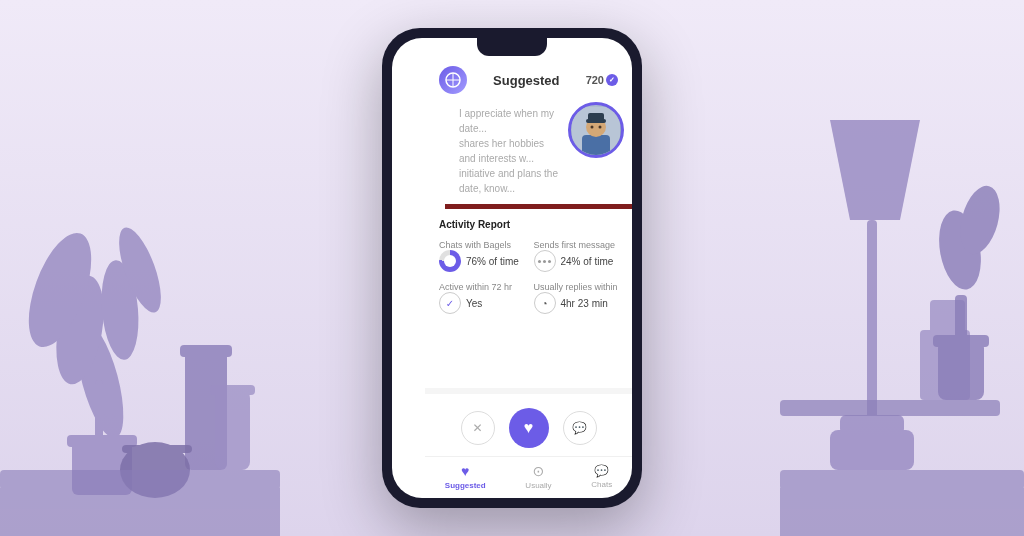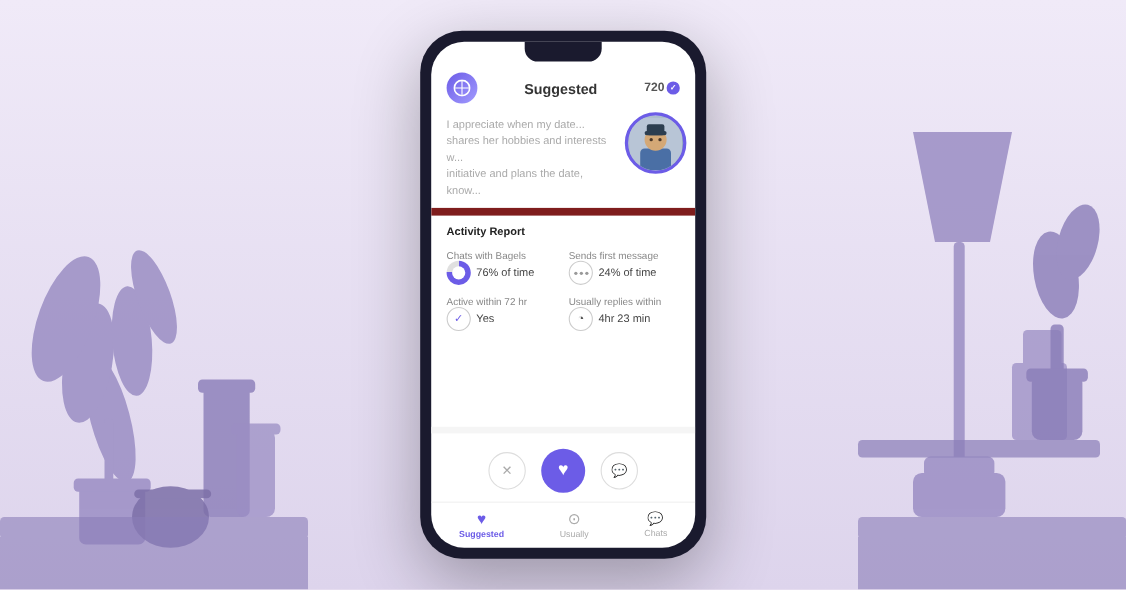--- a/index.html
+++ b/index.html
@@ -63,20 +63,21 @@
       z-index: 20;
     }
 
     
     .screen {
       flex: 1;
       display: flex;
       flex-direction: column;
       overflow: hidden;
       padding-top: 22px;
+      padding-left: 33px;
     }
 
     
     .header-bar {
       display: flex;
       align-items: center;
       justify-content: space-between;
       padding: 6px 14px 6px 14px;
     }
 
@@ -116,21 +117,22 @@
       align-items: center;
       justify-content: center;
       color: white;
       font-size: 7px;
     }
 
     
     .profile-preview {
       position: relative;
       padding: 6px 14px 8px 14px;
-      border-bottom: 7px solid #7f1d1d;
+      border-bottom: 5px solid #7f1d1d;
+      margin-left: 20px;
     }
 
     .profile-text {
       font-size: 10px;
       color: #aaa;
       line-height: 1.5;
       padding-right: 55px;
     }
 
     .profile-avatar {

